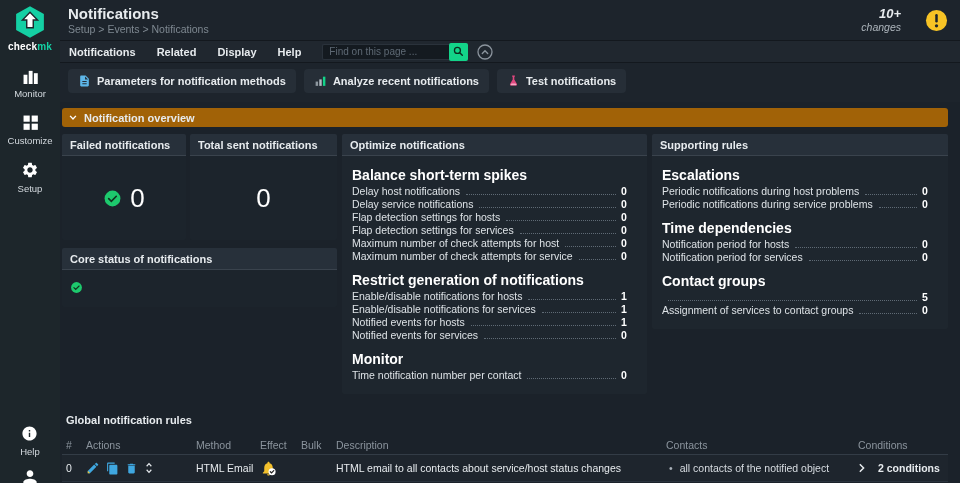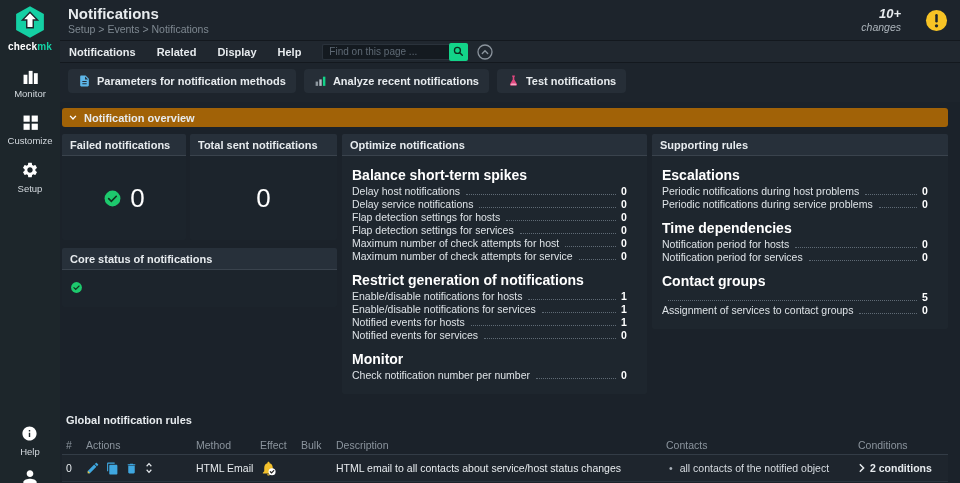--- a/index.html
+++ b/index.html
@@ -70,21 +70,21 @@
   .rules-title { font-size:11px; font-weight:bold; padding:0 0 9px 4px; }
   .rt-grid { display:grid; grid-template-columns:20px 110px 64px 41px 35px 330px 192px 1fr;
     align-items:center; padding-left:4px; }
   .rt-head { height:20px; font-size:10.5px; color:#8b949d; border-bottom:1px solid #333c46; }
   .rt-head > div { align-self:center; }
   .rt-row { height:27px; font-size:10.5px; border-bottom:1px solid #2a333d; background:rgba(255,255,255,0.015); }
   .actions-cell { display:flex; align-items:center; gap:6px; }
   .icon-btn { display:flex; cursor:pointer; }
   .contacts-cell { color:#d7dce1; display:flex; align-items:center; }
   .contacts-cell::before { content:"•"; color:#aab2ba; margin:0 7px 0 3px; }
-  .conditions-cell { display:flex; align-items:center; gap:5px; font-weight:bold; cursor:pointer; }
+  .conditions-cell { display:flex; align-items:center; gap:13px; font-weight:bold; cursor:pointer; }
   svg { display:block; }
 </style>
 </head>
 <body>
 
 <div class="sidebar">
   <div class="logo-wrap">
     <span>
       <svg width="34" height="34" viewBox="0 0 24 24">
         <polygon points="12,0.8 21.8,6.4 21.8,17.6 12,23.2 2.2,17.6 2.2,6.4" fill="#14d0a4"></polygon>
@@ -322,21 +322,21 @@
               <span class="li-value">1</span>
             </div>
           <div class="line-item">
               <span class="li-label">Notified events for services</span>
               <span class="dots"></span>
               <span class="li-value">0</span>
             </div>
 
           <div class="subheading">Monitor</div>
           <div class="line-item">
-              <span class="li-label">Check notification number per number</span>
+              <span class="li-label">Time notification number per contact</span>
               <span class="dots"></span>
               <span class="li-value">0</span>
             </div>
         </div>
       </div>
 
       <div class="panel">
         <div class="panel-head">Supporting rules</div>
         <div class="list-body">
           <div class="subheading">Escalations</div>

